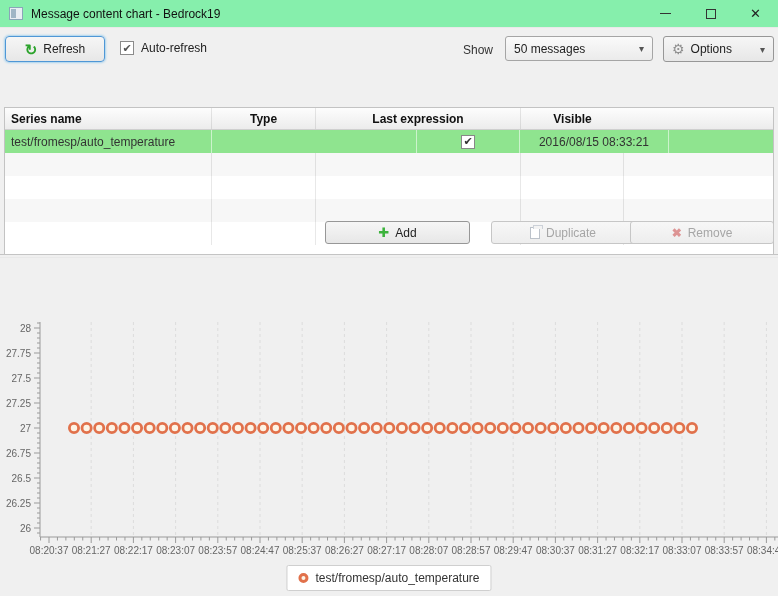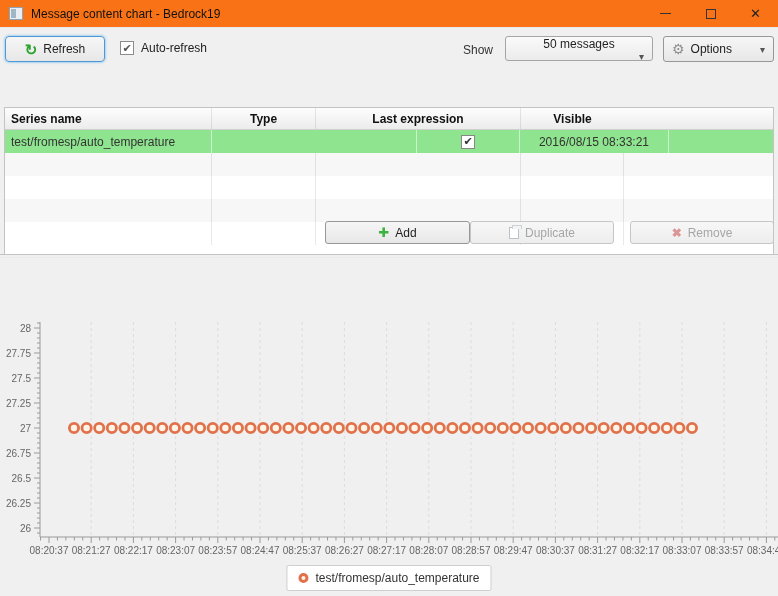--- a/index.html
+++ b/index.html
@@ -1,21 +1,21 @@
 <!DOCTYPE html>
 <html><head>
 <meta charset="utf-8">
 <style>
   * { margin:0; padding:0; box-sizing:border-box; }
   html,body { width:778px; height:596px; }
   body { font-family:"Liberation Sans","DejaVu Sans",sans-serif; font-size:12px; color:#222;
          background:#f0f0f0; position:relative; overflow:hidden; }
 
   
-  .titlebar { position:absolute; top:0; left:0; right:0; height:28px; background:#f97316;
+  .titlebar { position:absolute; top:0; left:0; right:0; height:28px; background:#86efac;
               border-bottom:1px solid #e9e9e9; display:flex; align-items:center;text-align:center; }
   .app-icon { width:14px; height:13px; margin:0 8px 0 9px; border:1px solid #8aa5b8;
               background:#e8eef3; position:relative; }
   .app-icon::after { content:""; position:absolute; left:1px; top:1px; width:5px; height:9px; background:#9fb6c6; }
   .win-title { font-size:12px; color:#111; }
   .win-controls { margin-left:auto; display:flex; height:28px; }
   .win-btn { width:45px; display:flex; align-items:center; justify-content:center;
              font-size:12px; color:#222; cursor:default; }
   .glyph-min { display:block; width:11px; border-top:1px solid #333; }
   .glyph-max { display:block; width:10px; height:10px; border:1px solid #333; }
@@ -30,21 +30,21 @@
                  border:1px solid #4f97d6; box-shadow:0 0 2px 1px #a9d3ee; border-radius:4px; }
   .refresh-ico { color:#2ca32c; font-size:15px; font-weight:bold; line-height:1; }
   .chk-row { position:absolute; left:120px; top:13px; display:flex; align-items:center; gap:7px; }
   .checkbox { width:14px; height:14px; border:1px solid #8b8b8b; background:#fff;
               display:flex; align-items:center; justify-content:center;
               font-size:11px; color:#555; line-height:1; }
   .show-label { position:absolute; left:463px; top:15px; color:#333; }
   .combo { position:absolute; left:505px; top:8px; width:148px; height:25px;
            border:1px solid #a5a5a5; border-radius:3px;
            background:linear-gradient(#fafafa,#ebebeb);
-           display:flex; align-items:center; padding:0 8px;flex-direction:column; }
+           display:flex; align-items:center; padding:0 8px; }
   .combo .arrow { margin-left:auto; color:#555; font-size:10px; }
   .options-btn { position:absolute; left:663px; top:8px; width:111px; height:26px;
                  justify-content:flex-start; padding:0 8px; }
   .gear { color:#8f8f8f; font-size:14px; line-height:1; }
   .options-btn .arrow { margin-left:auto; color:#555; font-size:10px; }
 
   
   .tbl { position:absolute; left:4px; top:85px; width:770px; height:153px;
          background:#fff; border:1px solid #c3c3c3; overflow:hidden;margin-top:22px; }
   .trow { display:flex; width:768px; }
@@ -63,21 +63,21 @@
   .trow-empty:nth-child(even) { background:#ffffff; }
   .tbl-check { width:14px; height:14px; border:1px solid #888; background:#fff;
                display:flex; align-items:center; justify-content:center;
                font-size:11px; color:#333; line-height:1; }
 
   
   .add-btn { position:absolute; left:325px; top:221px; width:145px; height:23px; }
   .plus-ico { color:#3cb33c; font-size:13px; line-height:1; }
   .btn-disabled { position:absolute; top:221px; height:23px; border:1px solid #c6c6c6;
                   background:linear-gradient(#f7f7f7,#ededed); color:#a6a6a6; }
-  .dup-btn { left:470px; width:144px; }
+  .dup-btn { left:491px; width:144px; }
   .rem-btn { left:630px; width:144px; }
   .dup-ico { width:10px; height:12px; border:1px solid #bcc2ca; background:#fff; position:relative; }
   .dup-ico::after { content:""; position:absolute; left:2px; top:-3px; width:8px; height:3px;
                     border:1px solid #ccd1d8; border-bottom:none; background:#f3f3f3; }
   .rem-ico { color:#dd9494; font-size:12px; font-weight:bold; line-height:1; }
 
   
   .splitter { position:absolute; left:0; right:0; top:254px; height:4px;
               border-top:1px solid #c4c4c4; border-bottom:1px solid #e9e9e9; background:#f0f0f0; }
 

